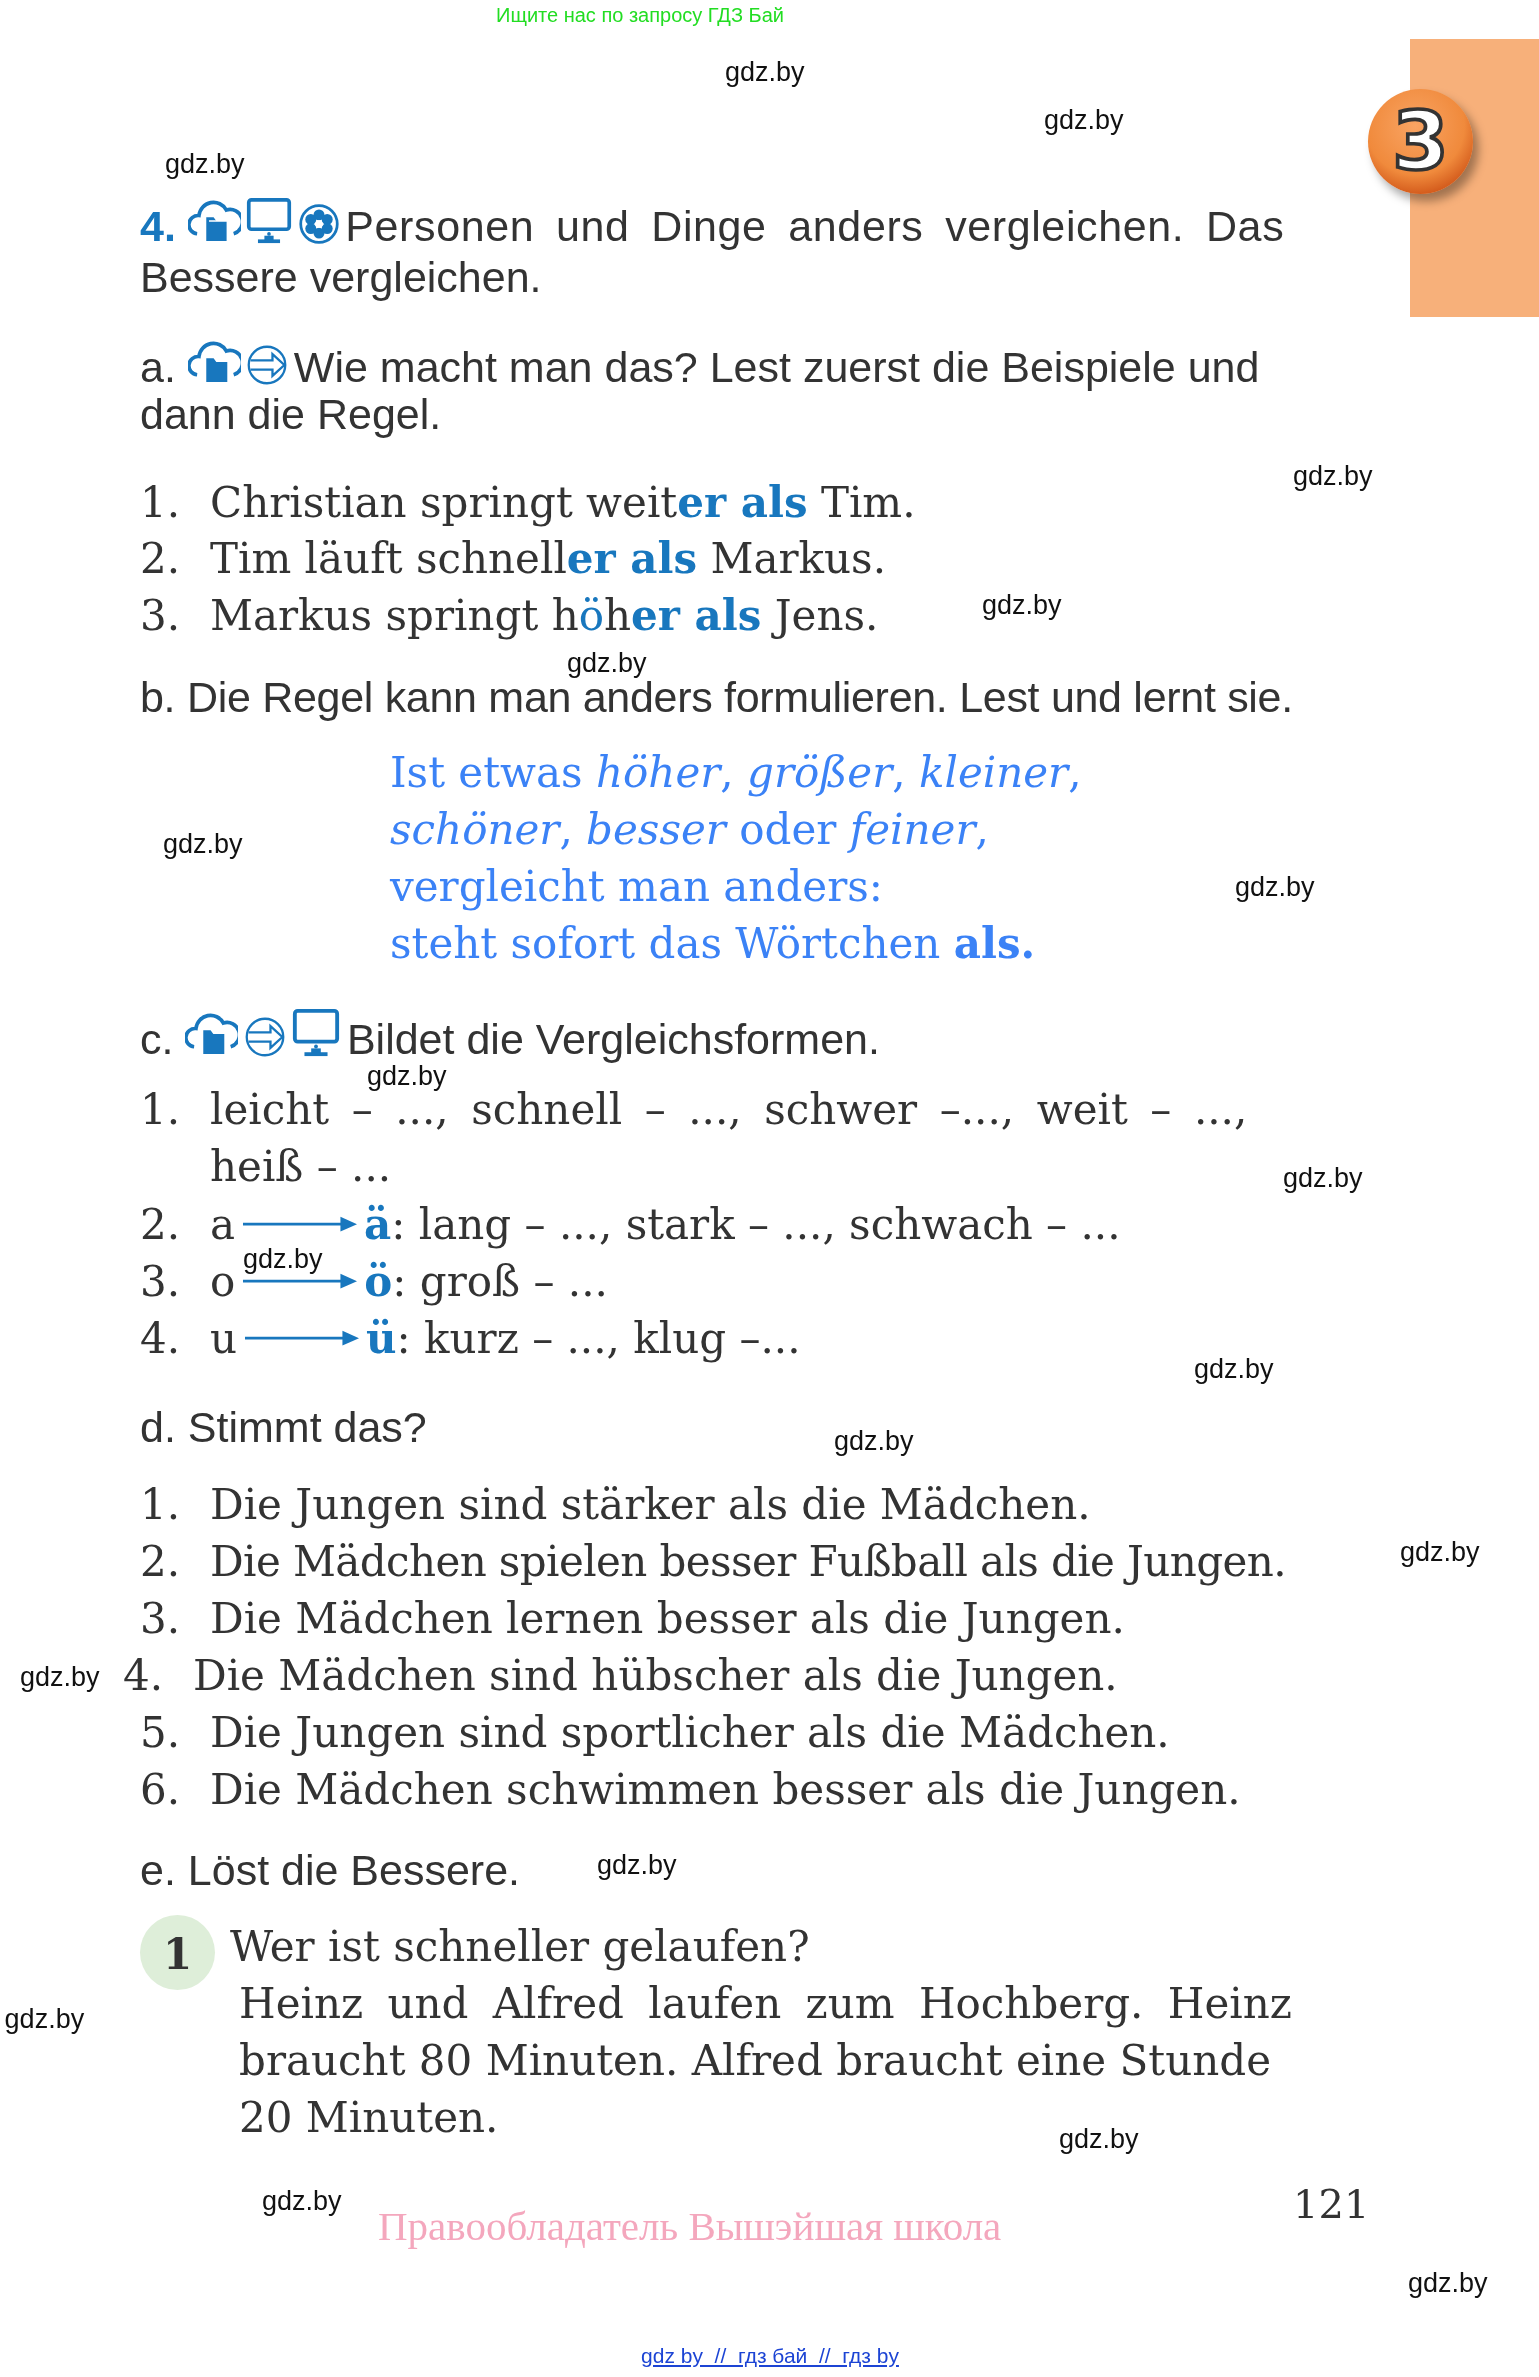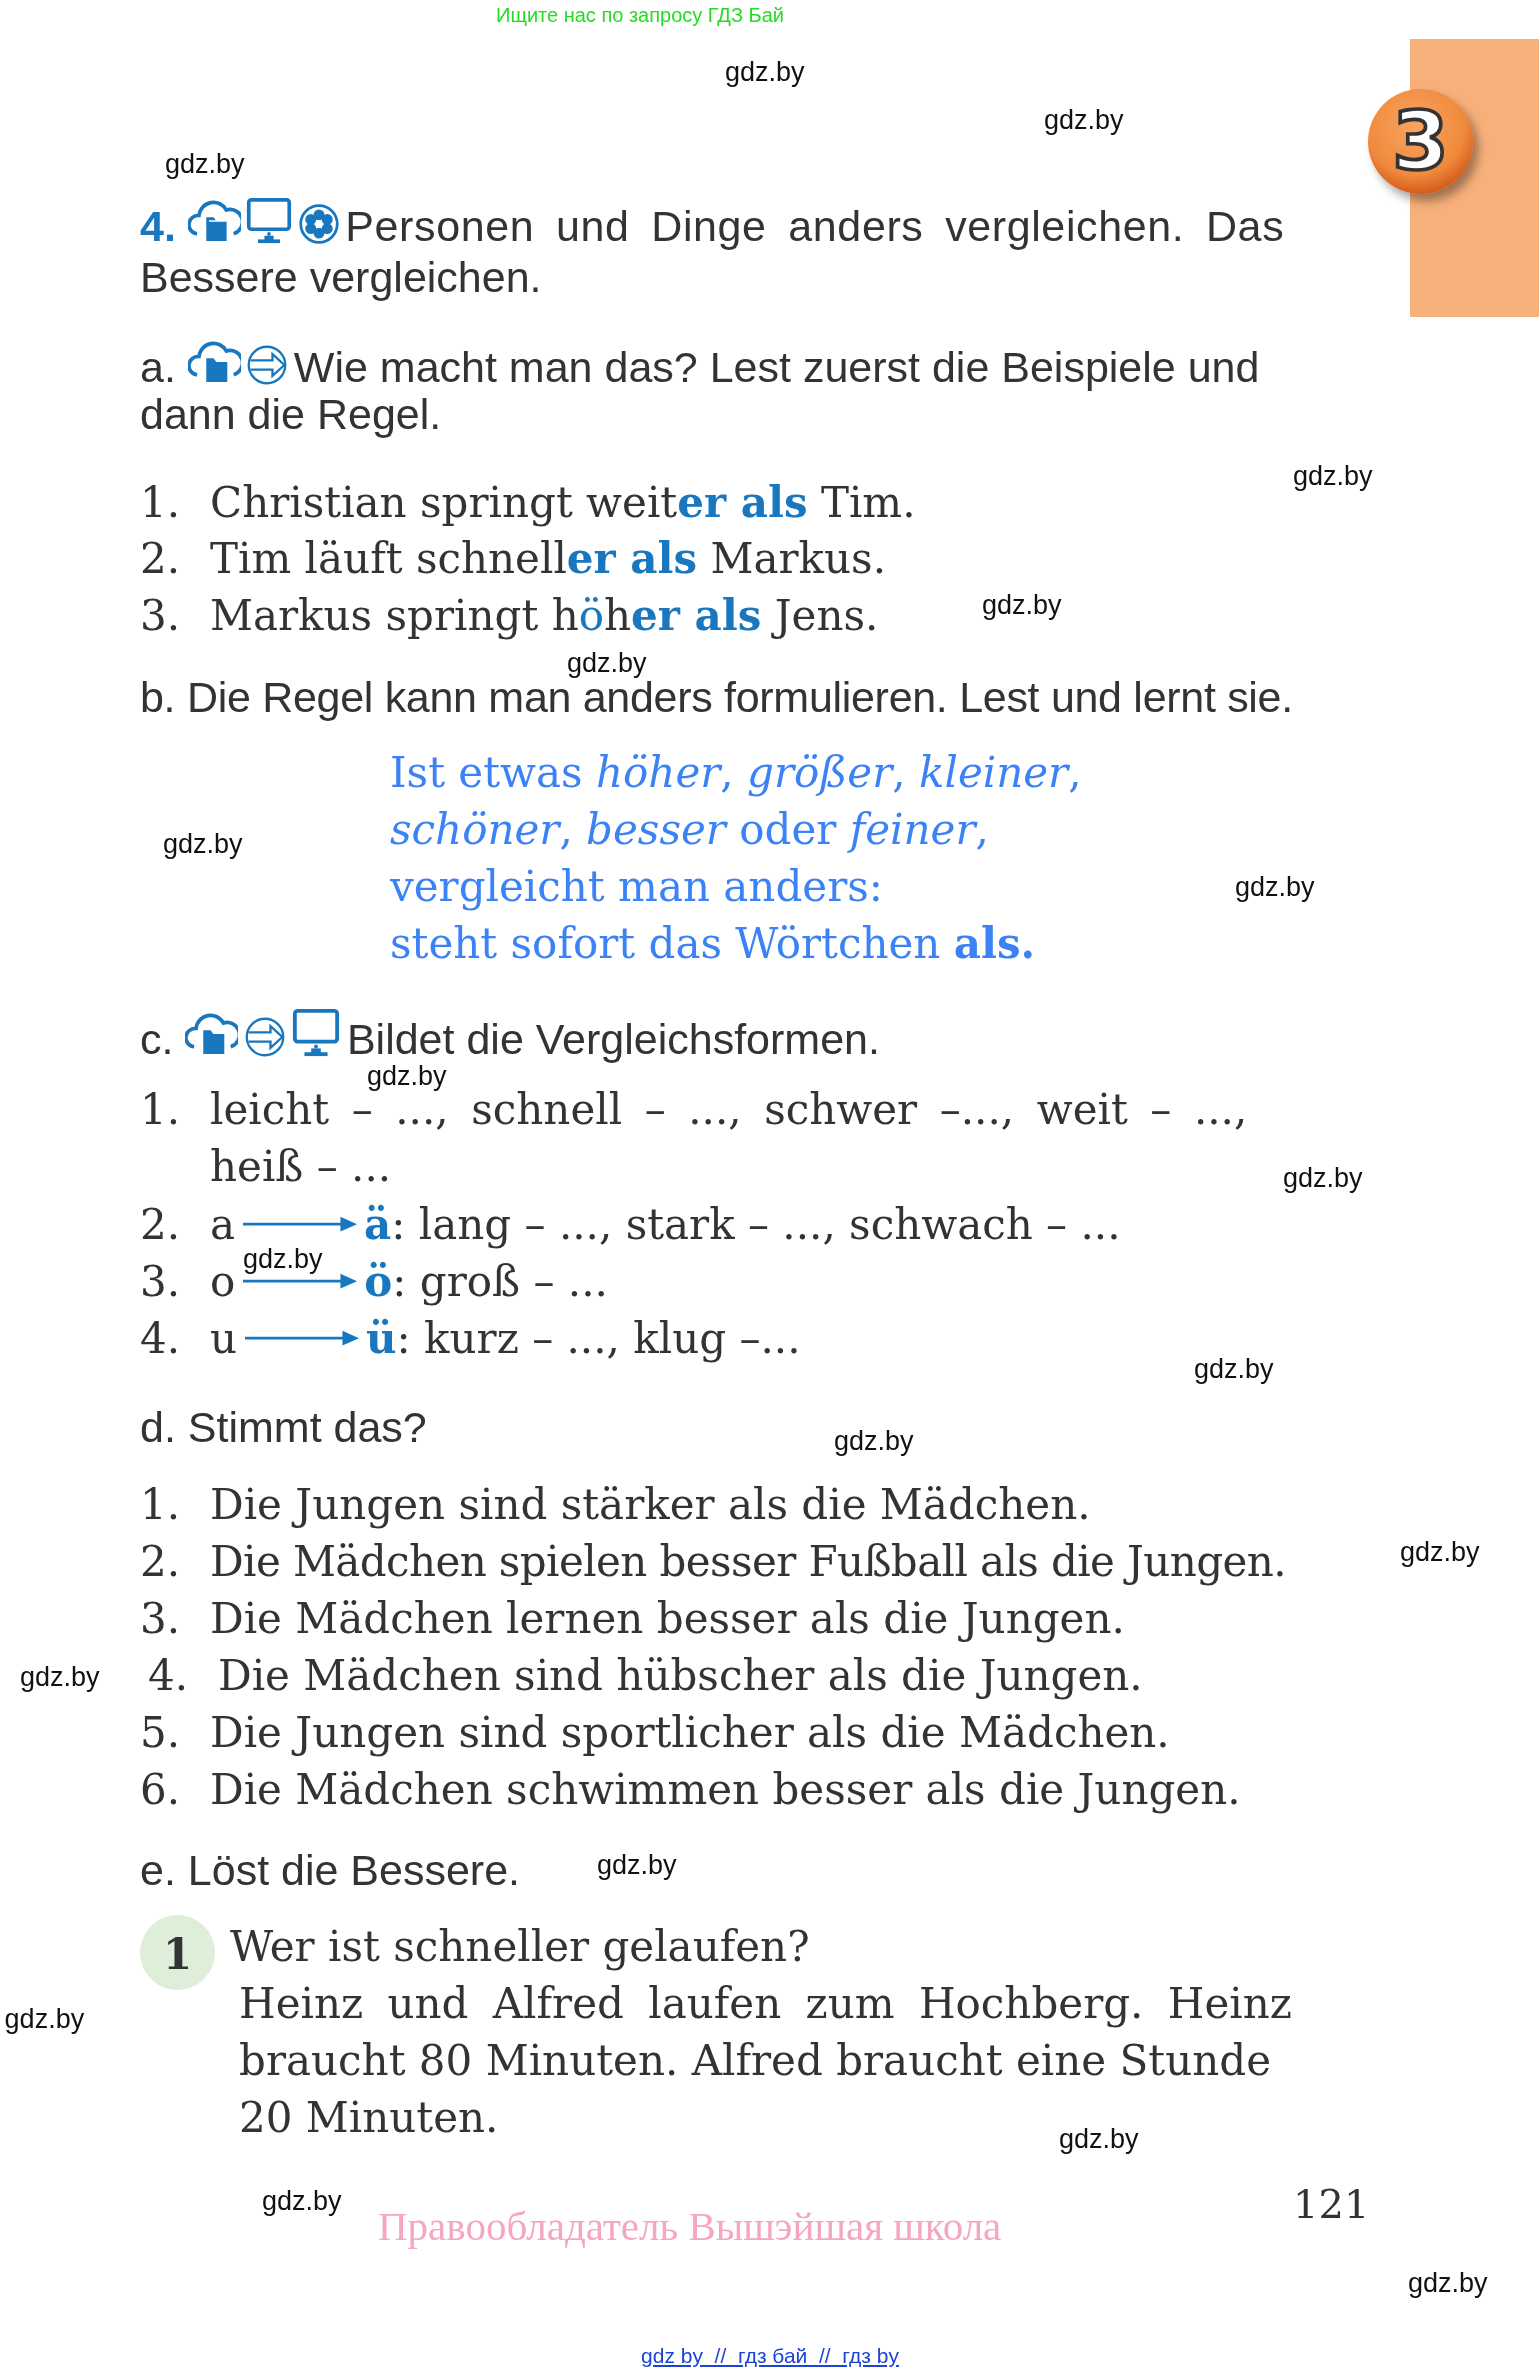--- a/index.html
+++ b/index.html
@@ -155,21 +155,21 @@
     </svg><span class="blue bold">ö</span><span>: groß – ...</span></div>
 <div class="abs li" style="left:140px;top:1314px"><span class="n">4.</span><span>u</span><svg class="arrow" viewBox="0 0 128 20">
       <line x1="2" y1="10" x2="110" y2="10" stroke="#1877be" stroke-width="3"></line>
       <polygon points="108,2 126,10 108,18" fill="#1877be"></polygon>
     </svg><span class="blue bold">ü</span><span>: kurz – ..., klug –...</span></div>
 
 <div class="abs h" style="left:140px;top:1403px">d. Stimmt das?</div>
 <div class="abs li" style="left:140px;top:1480px"><span class="n">1.</span><span>Die Jungen sind stärker als die Mädchen.</span></div>
 <div class="abs li" style="left:140px;top:1537px"><span class="n">2.</span><span style="letter-spacing:-0.6px">Die Mädchen spielen besser Fußball als die Jungen.</span></div>
 <div class="abs li" style="left:140px;top:1594px"><span class="n">3.</span><span>Die Mädchen lernen besser als die Jungen.</span></div>
-<div class="abs li" style="left:148px;top:1651px"><span class="n">4.</span><span>Die Mädchen sind hübscher als die Jungen.</span></div>
+<div class="abs li" style="left:123px;top:1651px"><span class="n">4.</span><span>Die Mädchen sind hübscher als die Jungen.</span></div>
 <div class="abs li" style="left:140px;top:1708px"><span class="n">5.</span><span>Die Jungen sind sportlicher als die Mädchen.</span></div>
 <div class="abs li" style="left:140px;top:1765px"><span class="n">6.</span><span>Die Mädchen schwimmen besser als die Jungen.</span></div>
 
 <div class="abs h" style="left:140px;top:1846px">e. Löst die Bessere.</div>
 <div class="circle1">
     <span>1</span>
   </div>
 <div class="abs li" style="left:230px;top:1922px">Wer ist schneller gelaufen?</div>
 <div class="abs li" style="left:239px;top:1979px;word-spacing:11px">Heinz und Alfred laufen zum Hochberg. Heinz</div>
 <div class="abs li" style="left:239px;top:2036px">braucht 80 Minuten. Alfred braucht eine Stunde</div>

